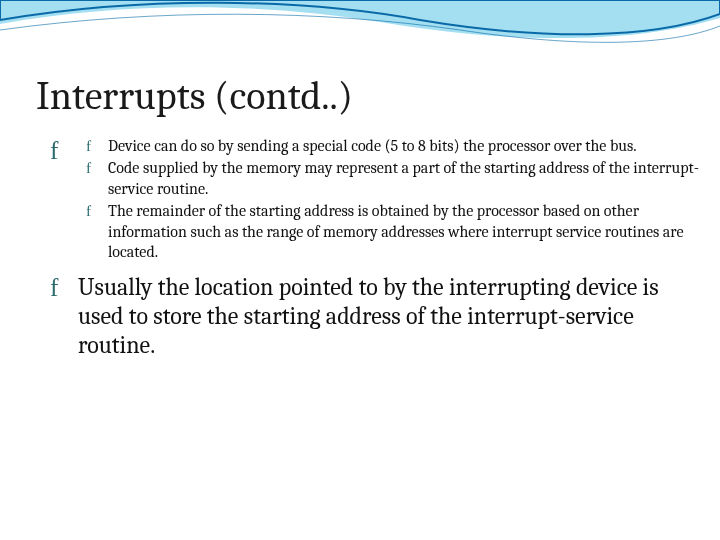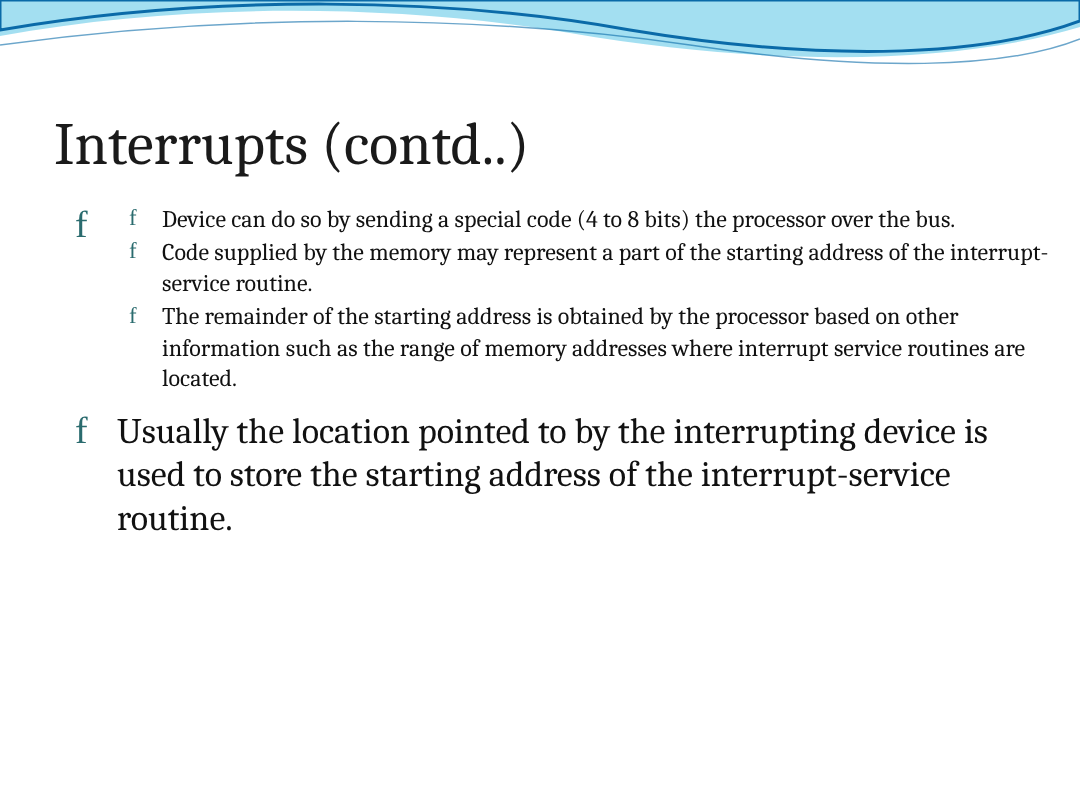--- a/index.html
+++ b/index.html
@@ -97,21 +97,21 @@
 
   <h1 class="title">Interrupts (contd..)</h1>
 
   <ul class="level1">
 
     <li>
       <span class="script-bullet" style="position:absolute; left:0; top:0;">f</span>
       <ul class="level2">
         <li>
           <span class="script-bullet" style="position:absolute; left:0; top:0; font-size:0.95em;">f</span>
-          <span>Device can do so by sending a special code (4 to 8 bits) the processor over the bus.</span>
+          <span>Device can do so by sending a special code (5 to 8 bits) the processor over the bus.</span>
         </li>
         <li>
           <span class="script-bullet" style="position:absolute; left:0; top:0; font-size:0.95em;">f</span>
           <span>Code supplied by the memory may represent a part of the starting address of the interrupt-service routine.</span>
         </li>
         <li>
           <span class="script-bullet" style="position:absolute; left:0; top:0; font-size:0.95em;">f</span>
           <span>The remainder of the starting address is obtained by the processor based on other information such as the range of memory addresses where interrupt service routines are located.</span>
         </li>
       </ul>

